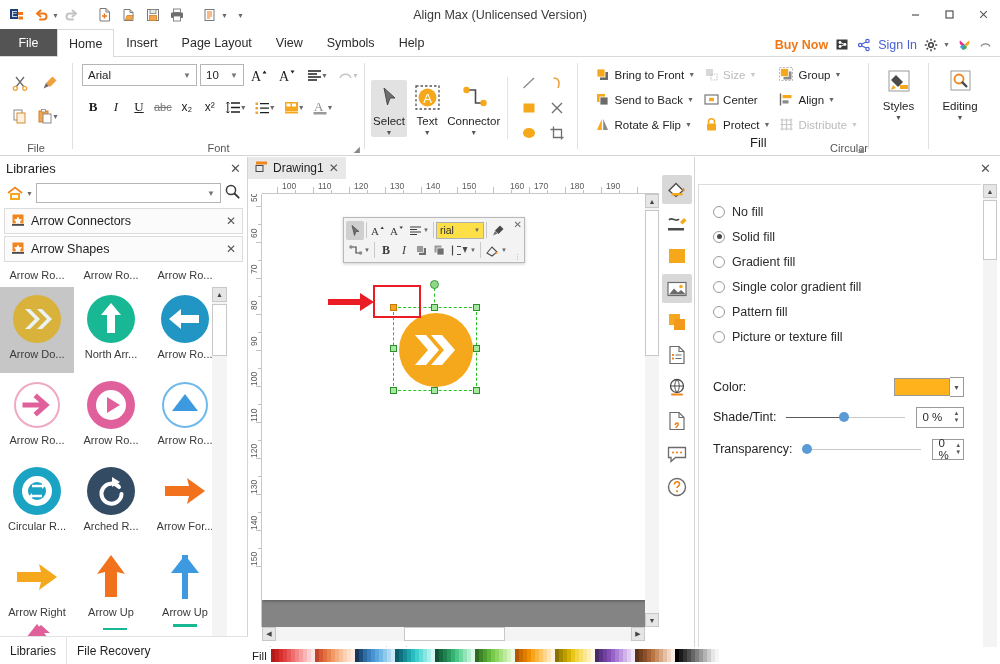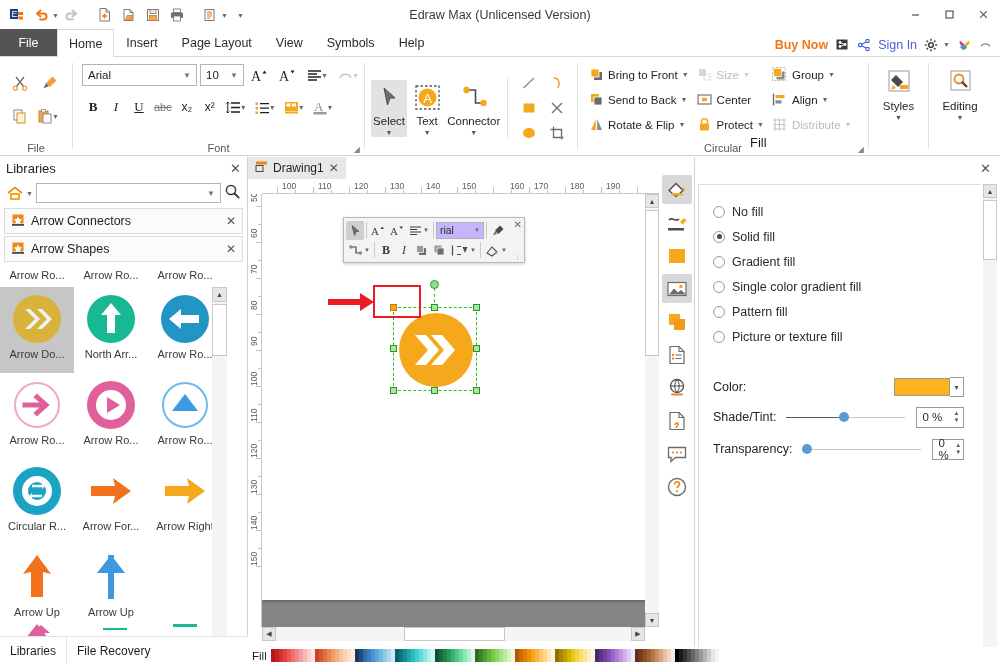--- a/index.html
+++ b/index.html
@@ -250,21 +250,21 @@
     padding: 2px 2px 2px 2px; z-index: 20;
   }
   .mb-row { display: flex; align-items: center; height: 20px; }
   .mb-btn {
     min-width: 18px; height: 19px; display: flex; align-items: center; justify-content: center;
     font-size: 11px; color: #3b3b3b; cursor: pointer; border-radius: 2px; padding: 0 2px;
   }
   .mb-btn.sel { background: #cfcfcf; }
   .mb-sep { width: 1px; height: 16px; background: #c9c9c9; margin: 0 2px; }
   .mb-combo {
-    width: 48px; height: 17px; border: 1px solid #b0b0b0; background: #c4b5fd;
+    width: 48px; height: 17px; border: 1px solid #b0b0b0; background: #fde047;
     display: flex; align-items: center; font-size: 10.5px; padding: 0 1px 0 3px; cursor: pointer;
   }
   .mb-close { position: absolute; top: 1px; right: 2px; font-size: 10px; color: #666; cursor: pointer; }
 
   
   .selbox {
     position: absolute; border: 1px dashed #22c31e; z-index: 14;
   }
   .handle {
     position: absolute; width: 7px; height: 7px; background: #a5e8a0;
@@ -412,21 +412,21 @@
       <div class="qat-btn">
         <svg width="16" height="16" viewBox="0 0 16 16">
           <rect x="3" y="2.5" width="9" height="11" fill="#fff" stroke="#7a7a7a"></rect>
           <path d="M5 5h5M5 7h5M5 9h5M5 11h3" stroke="#f07818" stroke-width="1.1"></path>
         </svg>
       </div>
       <span class="caret-sm">▼</span>
       <div class="qat-sep"></div>
       <span class="caret-sm">▼</span>
     </div>
-    <div class="app-title">Edraw Max (Unlicensed Version)</div>
+    <div class="app-title">Align Max (Unlicensed Version)</div>
     <div class="winbtns">
       <div class="winbtn">
         <svg width="11" height="11" viewBox="0 0 11 11">
             <path d="M2 6h7" stroke="#444" stroke-width="1.1"></path>
           </svg>
       </div>
       <div class="winbtn">
         <svg width="11" height="11" viewBox="0 0 11 11">
             <rect x="2" y="2" width="7" height="7" fill="none" stroke="#444" stroke-width="1.1"></rect>
           </svg>
@@ -685,21 +685,21 @@
           <div class="sgi">
             <svg width="16" height="16" viewBox="0 0 16 16">
               <path d="M4.5 1.5v11h10M1.5 4.5h11v10" stroke="#6f6f6f" stroke-width="1.3" fill="none"></path>
             </svg>
           </div>
         </div>
       </div>
     </div>
     <div class="rgroup-sep"></div>
 
-    <div class="rgroup" style="width:290px;">
+    <div class="rgroup" style="width:290px;align-items:flex-end;">
       <div class="rgroup-body" style="gap:0;">
         <div class="arr-col">
           <div class="arr-item">
             <span class="ai">
               <svg width="15" height="15" viewBox="0 0 15 15">
                 <rect x="5" y="5" width="8" height="8" fill="#6b6b6b"></rect>
                 <rect x="2" y="2" width="8" height="8" fill="#f5a81c" stroke="#fff" stroke-width=".8"></rect>
               </svg>
             </span>
             <span>Bring to Front</span>
@@ -953,20 +953,30 @@
           <div class="sgfx">
             <svg width="52" height="52" viewBox="0 0 52 52">
               <circle cx="26" cy="26" r="24" fill="#1ba3c4"></circle>
               <circle cx="26" cy="26" r="15" fill="#fff"></circle>
               <circle cx="26" cy="26" r="9" fill="#1ba3c4"></circle>
               <path d="M21 21h10M21 31h10" stroke="#fff" stroke-width="2.5"></path>
               <path d="M31 18l3 3-3 3M21 34l-3-3 3-3" fill="#fff"></path>
             </svg>
           </div>
           <div class="sname">Circular R...</div>
+        </div>
+        <div class="shape-cell">
+          <div class="sgfx">
+            <svg width="52" height="52" viewBox="0 0 52 52">
+              <circle cx="26" cy="26" r="24" fill="#334b63"></circle>
+              <path d="M34 22a10 10 0 1 0 2.5 7" stroke="#fff" stroke-width="4" fill="none" stroke-linecap="round"></path>
+              <path d="M27 12l8 5-8 5z" fill="#fff"></path>
+            </svg>
+          </div>
+          <div class="sname">Arched R...</div>
         </div>
         <div class="shape-cell">
           <div class="sgfx">
             <svg width="52" height="52" viewBox="0 0 52 52">
               <path d="M6 21h24l-2-8 18 13-18 13 2-8H6z" fill="#f2711c"></path>
             </svg>
           </div>
           <div class="sname">Arrow For...</div>
         </div>
 

